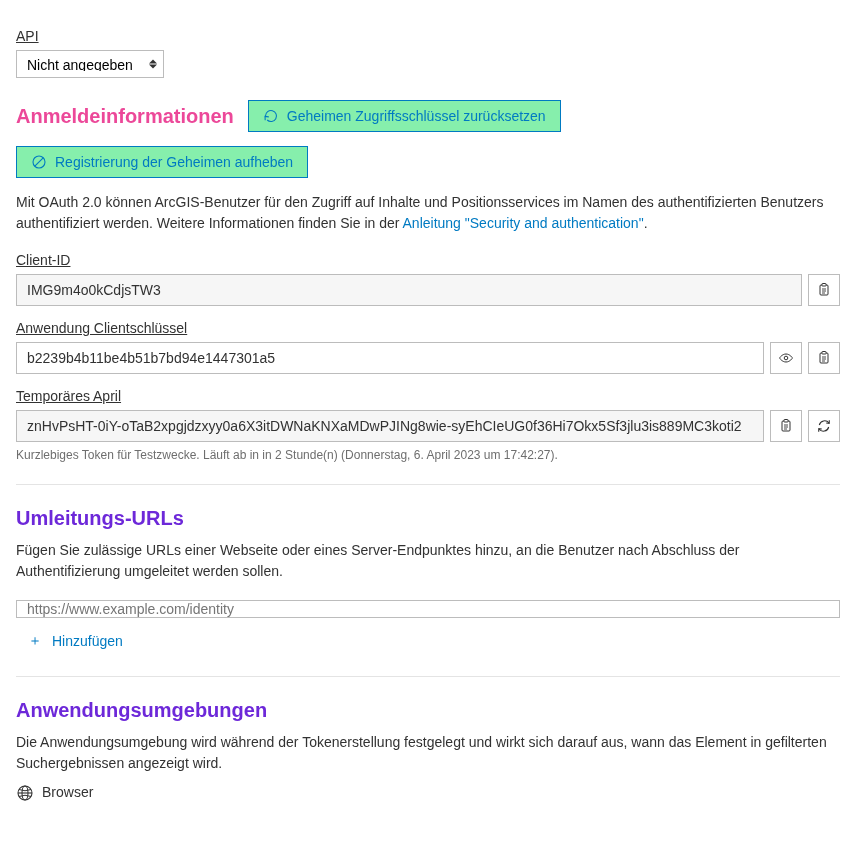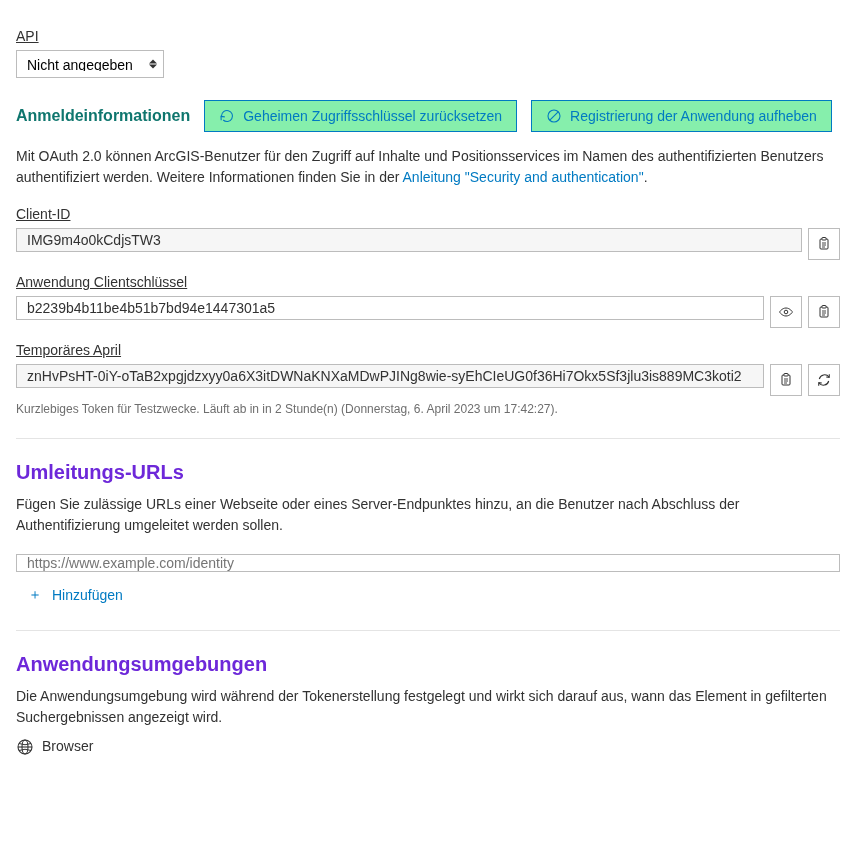--- a/index.html
+++ b/index.html
@@ -45,23 +45,23 @@
     .chev-down { border-top: 4px solid #323232; }
     .heading-row {
       display: flex;
       align-items: center;
       gap: 14px;
       margin-top: 20px;
       margin-bottom: 14px;
       flex-wrap: wrap;
     }
     .heading {
-      font-size: 16px;
+      font-size: 20px;
       font-weight: 600;
-      color: #0f766e;
+      color: #ec4899;
     }
     .btn-outline {
       border: 1px solid #007ac2;
       color: #007ac2;
       background: #86efac;
       padding: 7px 14px;
       font-size: 14px;
       display: inline-flex;
       align-items: center;
       gap: 8px;
@@ -74,21 +74,21 @@
       align-items: stretch;
       gap: 6px;
       margin-bottom: 14px;
     }
     .field-row .input {
       flex: 1;
       border: 1px solid #bcbcbc;
       padding: 7px 10px;
       font-size: 14px;
       font-family: inherit;
-      height: 24px;
+      height: 32px;
       color: #323232;
       background: #fff;
     }
     .field-row .input[readonly] { background: #f6f6f6; }
     .icon-btn {
       width: 32px;
       height: 32px;
       border: 1px solid #bcbcbc;
       background: #fff;
       display: inline-flex;
@@ -181,21 +181,21 @@
     </span>
     <span>Geheimen Zugriffsschlüssel zurücksetzen</span>
   </button>
   <button class="btn-outline">
     <span>
       <svg width="16" height="16" viewBox="0 0 16 16">
         <circle cx="8" cy="8" r="6" stroke="#007ac2" stroke-width="1.1" fill="none"></circle>
         <line x1="3.8" y1="12.2" x2="12.2" y2="3.8" stroke="#007ac2" stroke-width="1.1"></line>
       </svg>
     </span>
-    <span>Registrierung der Anwendung aufheben</span>
+    <span>Registrierung der Geheimen aufheben</span>
   </button>
 </div>
 
 <p class="desc">
   <span>Mit OAuth 2.0 können ArcGIS-Benutzer für den Zugriff auf Inhalte und Positionsservices im Namen des authentifizierten Benutzers authentifiziert werden. Weitere Informationen finden Sie in der </span><a href="#" class="link">Anleitung "Security and authentication"</a><span>.</span>
 </p>
 
 
 <span class="label">Client-ID</span>
 <div class="field-row">

